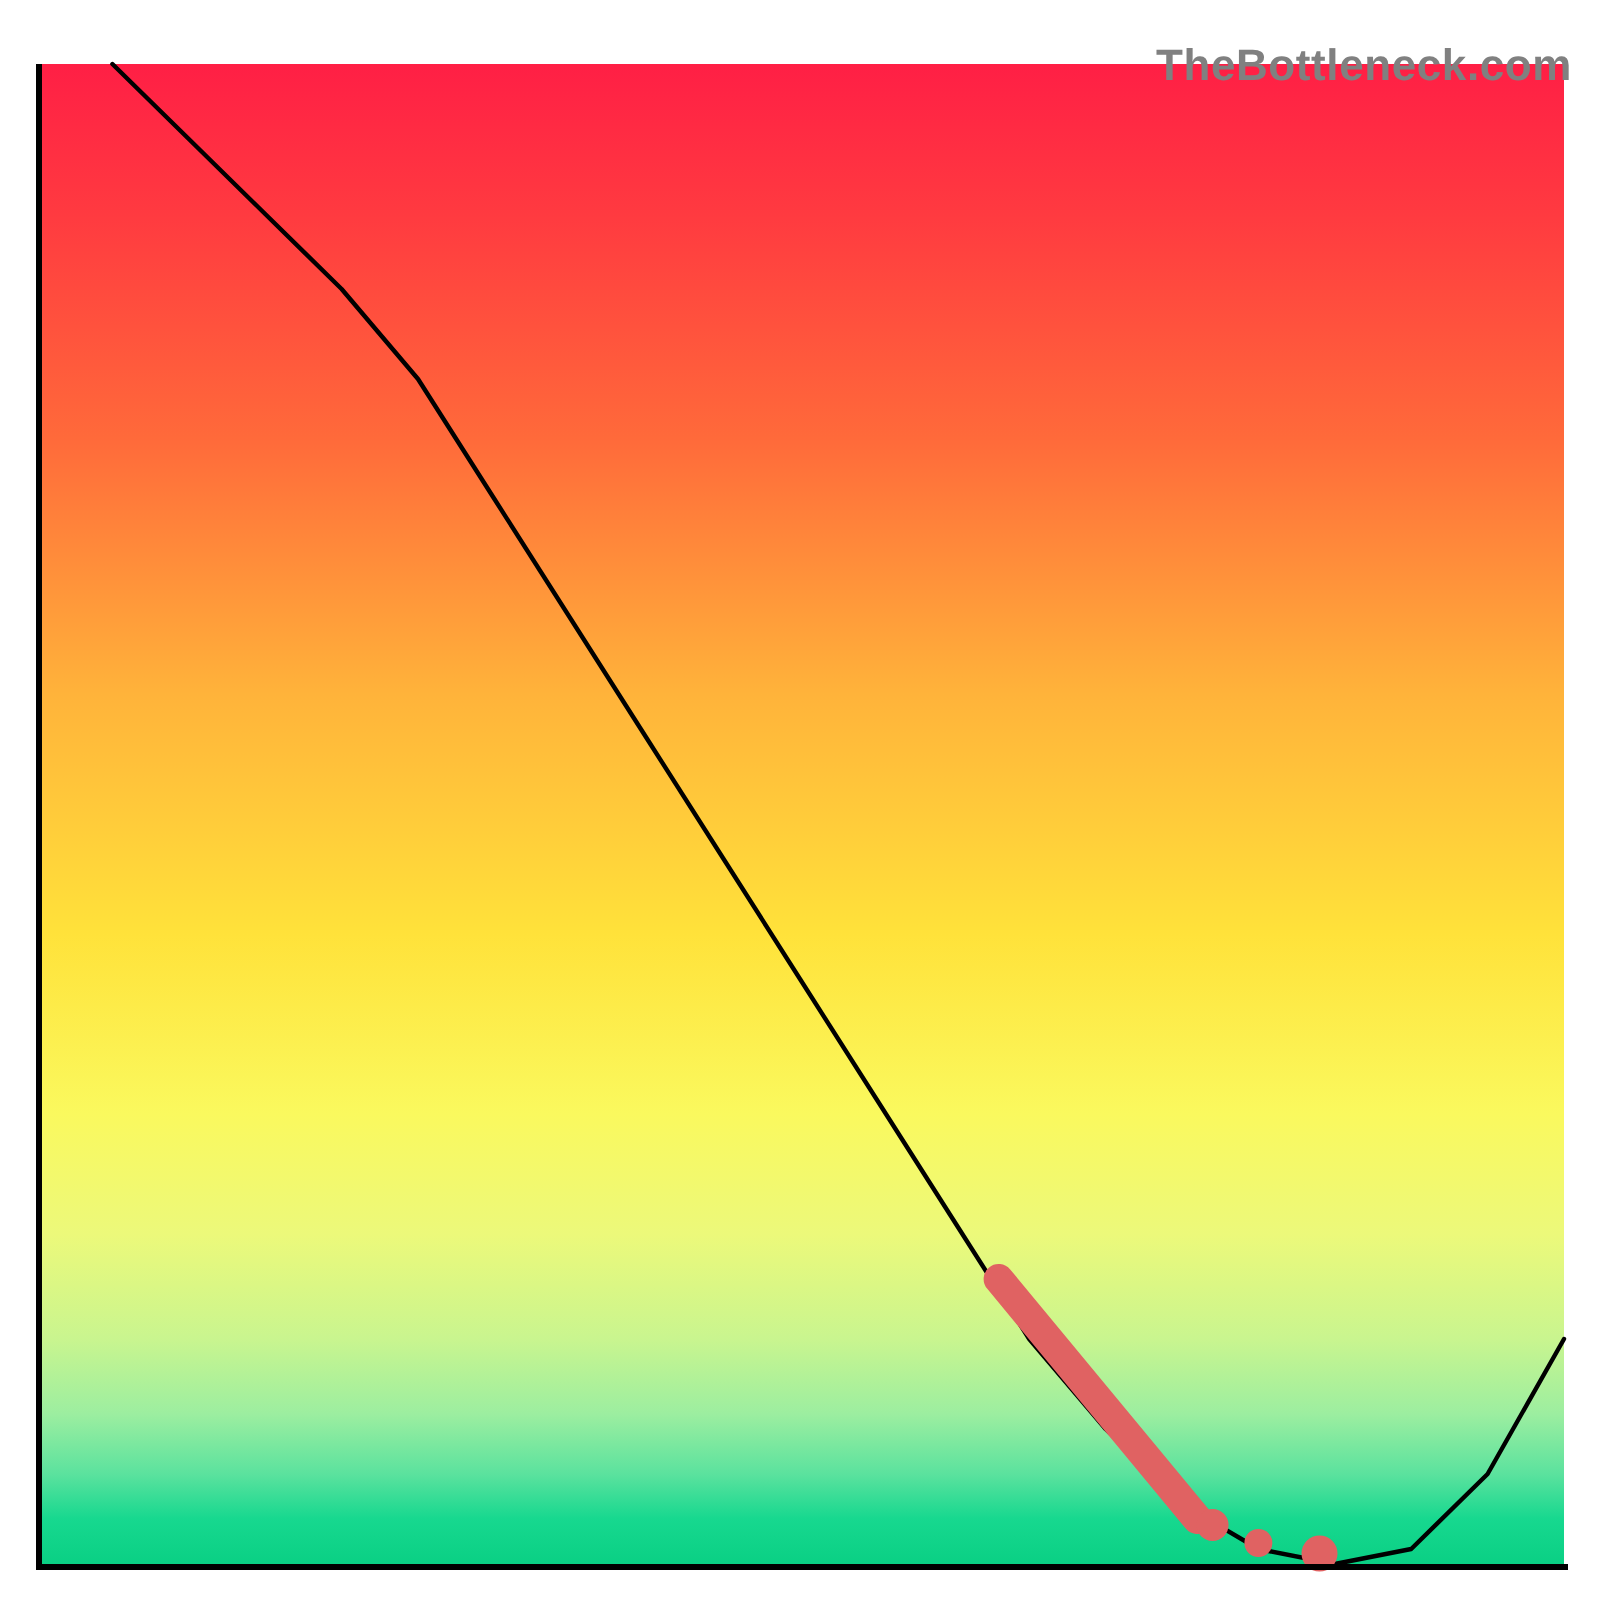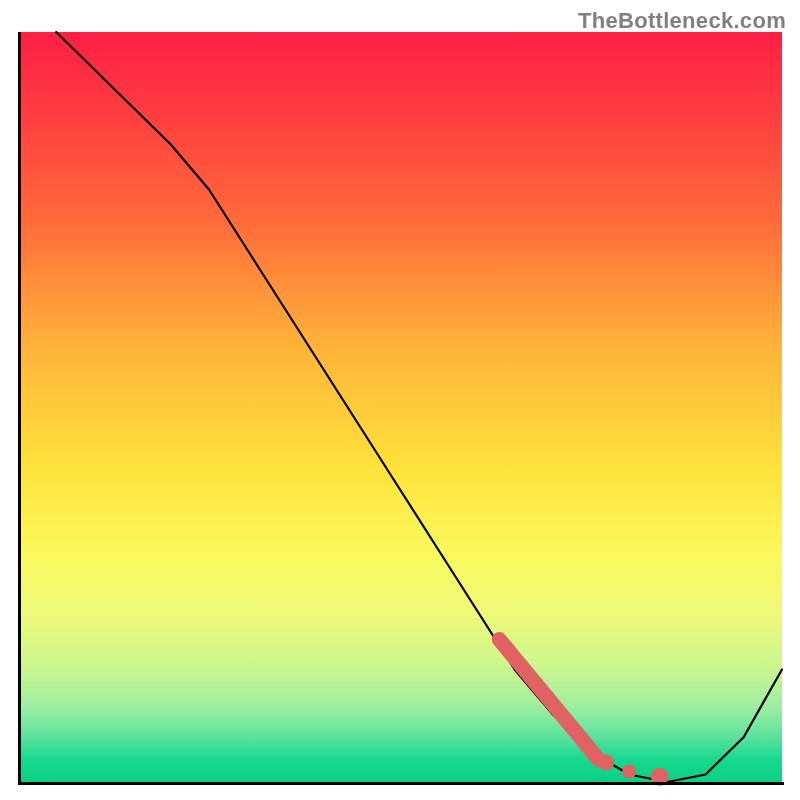--- a/index.html
+++ b/index.html
@@ -73,21 +73,21 @@
     stroke-linecap: round;
   }
   .highlight-path {
     fill: none;
     stroke: #e06262;
     stroke-width: 15;
     stroke-linecap: round;
   }
   .watermark {
     position: absolute;
-    top: 8px;
+    top: 20px;
     right: 14px;
     font-size: 22px;
     font-weight: bold;
     color: #808080;
     letter-spacing: 0.3px;
     margin-left: 18px;
   }
 </style>
 </head>
 <body>

